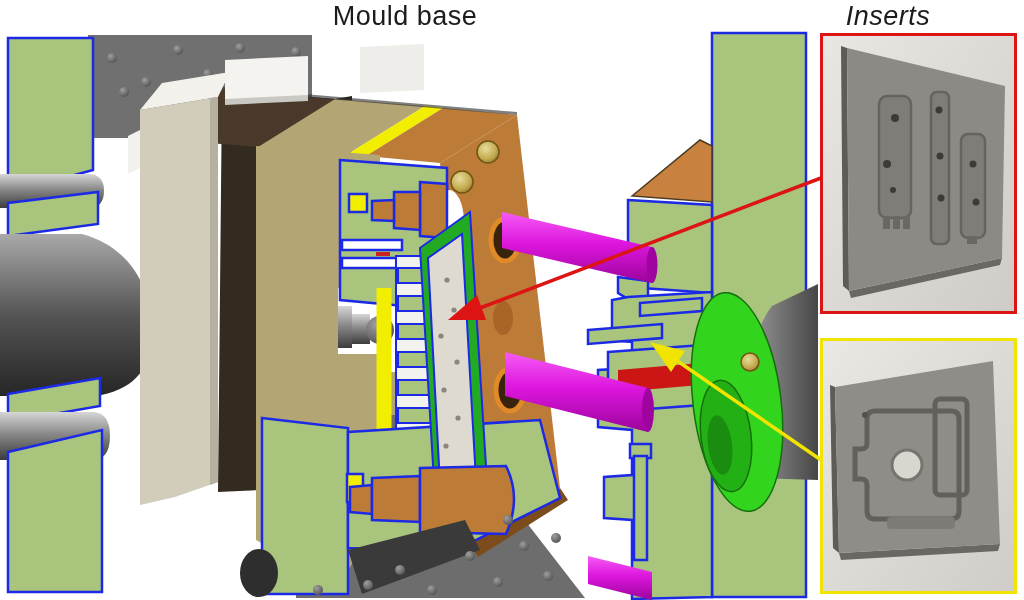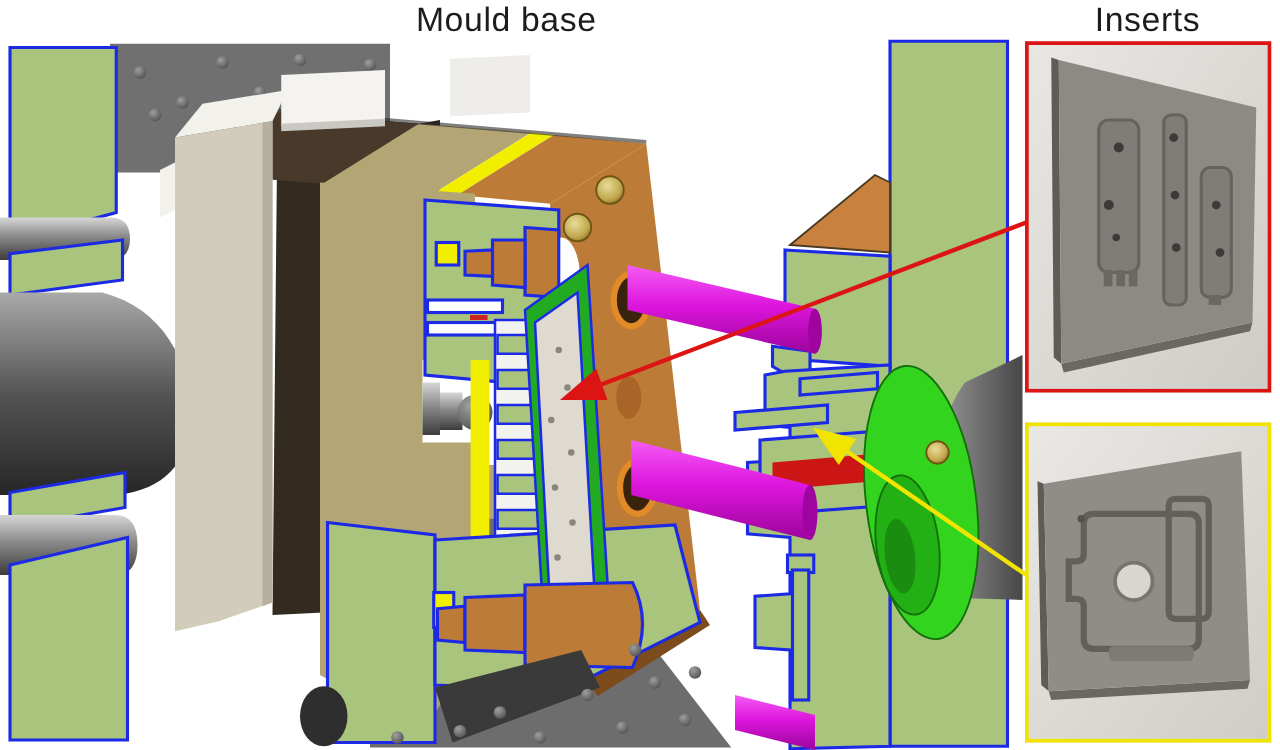--- a/index.html
+++ b/index.html
@@ -6,21 +6,21 @@
     --background:#ffffff; --red-accent:#dd1414; --yellow-accent:#f0e400;
     --photo-bg:#dfdcd7; --text-dark:#1c1c1c;
   }
   *{margin:0;padding:0;box-sizing:border-box;}
   body{width:1024px;height:600px;background:var(--background);
        font-family:"Liberation Sans",sans-serif;overflow:hidden;}
   #stage{position:relative;width:1024px;height:600px;background:var(--background);}
   .fig-label{position:absolute;top:1px;font-size:27px;font-weight:400;
              color:var(--text-dark);text-align:center;letter-spacing:.5px;}
   #label-mould{left:290px;width:230px;}
-  #label-inserts{left:838px;width:160px;}
+  #label-inserts{left:808px;width:160px;font-style:italic;}
   #cad{position:absolute;left:0;top:30px;}
   .photo{position:absolute;width:197px;background:var(--photo-bg);}
   #photo-red{left:820px;top:33px;height:281px;border:3px solid var(--red-accent);}
   #photo-yellow{left:820px;top:338px;height:256px;border:3px solid var(--yellow-accent);}
   .photo svg{display:block;}
   #arrows{position:absolute;left:0;top:0;pointer-events:none;}
 </style>
 </head>
 <body>
 

